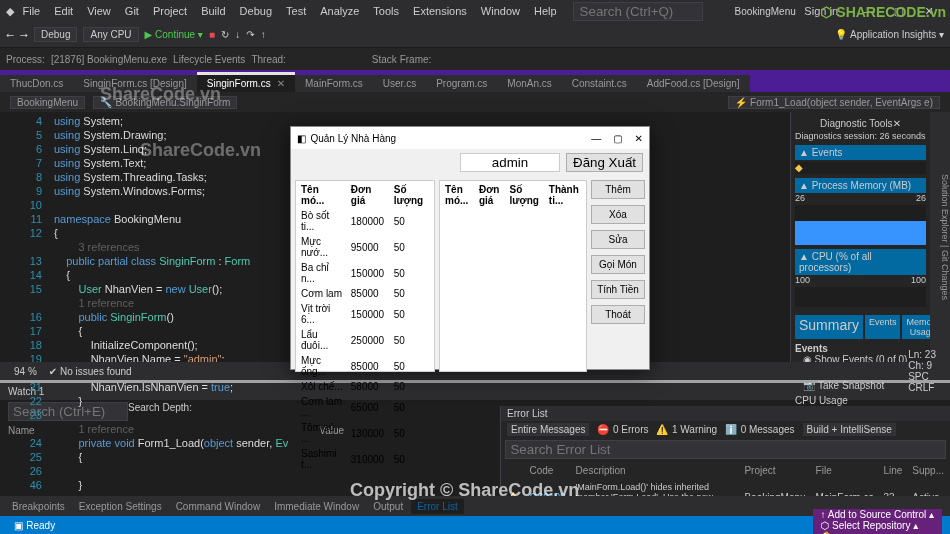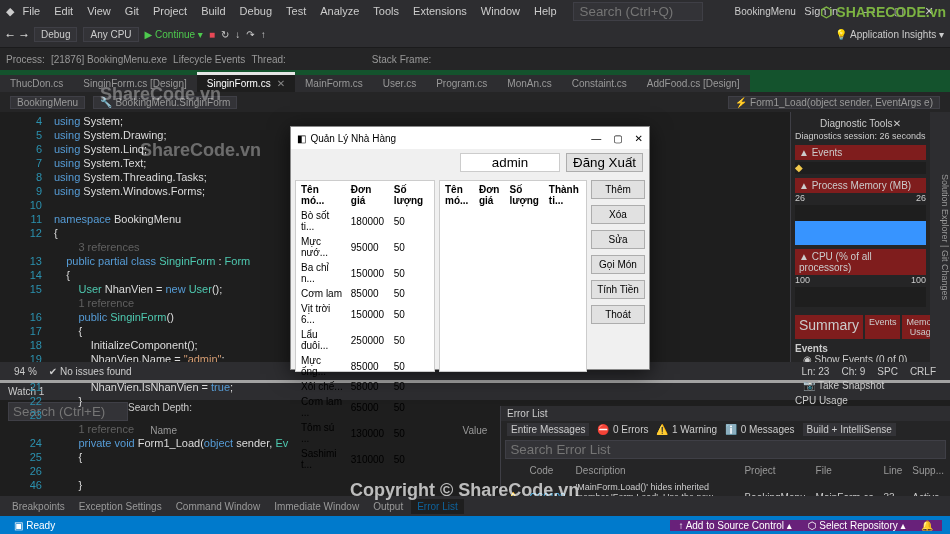--- a/index.html
+++ b/index.html
@@ -7,61 +7,61 @@
 .menubar { height: 22px; background: #2d2d30; display: flex; align-items: center; padding: 0 6px; gap: 2px; }
 .menubar .mi { padding: 2px 6px; color: #ccc; cursor: default; }
 .menubar .search { margin-left: 8px; background: #333337; border: 1px solid #3f3f46; padding: 1px 6px; color: #999; width: 130px; }
 .menubar .right { margin-left: auto; display: flex; align-items: flex-start; gap: 16px; }
 .winctl { display: flex; gap: 0; }
 .winctl div { width: 30px; text-align: center; }
 .toolbar { height: 26px; background: #2d2d30; border-bottom: 1px solid #1b1b1c; display: flex; align-items: center; padding: 0 6px; gap: 6px; font-size: 10px; }
 .toolbar .sel { background: #333337; border: 1px solid #3f3f46; padding: 1px 6px; color: #ccc; }
 .toolbar .play { color: #4ec94e; }
 .procbar { height: 22px; background: #252526; display: flex; align-items: center; padding: 0 6px; gap: 6px; font-size: 10px; color: #999; }
-.tabs { height: 22px; background: #14532d; display: flex; align-items: flex-end; }
+.tabs { height: 22px; background: #4c1d95; display: flex; align-items: flex-end; }
 .tabs .tab { padding: 3px 10px; background: #2d2d30; color: #999; font-size: 10px; border: none; }
 .tabs .tab.active { background: #1e1e1e; color: #fff; border-top: 3px solid #e5e5e5; }
 .tabs .tab .x { margin-left: 6px; color: #888; }
 .crumb { height: 20px; background: #252526; display: flex; align-items: center; padding: 0 10px; gap: 8px; font-size: 10px; color: #999; }
 .crumb .sel2 { background: #333337; border: 1px solid #3f3f46; padding: 0 6px; }
 .main { display: flex; height: 250px; }
 .editor { flex: 1; background: #1e1e1e; display: flex; font-family: Consolas, monospace; font-size: 11px; position: relative; }
 .gutter { width: 50px; background: #1e1e1e; color: #2b91af; text-align: right; padding: 2px 8px 0 0; line-height: 14px; }
 .gutter .ln { height: 14px; }
 .code { flex: 1; padding: 2px 0 0 4px; line-height: 14px; white-space: pre; color: #dcdcdc; position: relative; }
 .kw { color: #569cd6; }
 .cls { color: #4ec9b0; }
 .str { color: #d69d73; }
 .tf { color: #569cd6; }
 .right-panel { width: 140px; background: #252526; border-left: 1px solid #3f3f46; }
 .vstrip { width: 20px; background: #2d2d30; color: #999; font-size: 9px; writing-mode: vertical-rl; text-align: center; }
 .diag { font-size: 10px; padding: 4px; }
 .diag .hdr { display: flex; justify-content: center; padding: 2px 4px; }
-.diag .sec { background: #7f1d1d; padding: 2px 4px; margin-top: 4px; }
+.diag .sec { background: #0369a1; padding: 2px 4px; margin-top: 4px; }
 .diag .graph { height: 40px; background: #1e1e1e; margin: 2px 0; display: flex; align-items: flex-end; }
 .diag .bar { background: #3794ff; width: 100%; height: 60%; }
 .watch { height: 90px; border-top: 3px solid #a3a3a3; font-size: 10px; }
 .watch .hdrb { padding: 3px 8px; background: #2d2d30; }
 .watch .search2 { padding: 2px 8px; display: flex; }
 .watch input { background: #333337; border: 1px solid #3f3f46; padding: 1px 4px; color: #ccc; width: 120px; }
-.watch .cols { display: flex; padding: 2px 8px; color: #999; text-align: center; }
+.watch .cols { display: flex; padding: 2px 8px; color: #999; }
 .watch .cols div { flex: 1; }
 .errorlist { position: absolute; right: 0; bottom: 38px; width: 450px; height: 90px; background: #252526; border-left: 1px solid #3f3f46; font-size: 10px; }
 .errorlist .filter { padding: 2px 6px; display: flex; gap: 8px; align-items: center; }
 .errorlist .filter .chip { display: flex; align-items: center; gap: 3px; }
 .errorlist table { width: 100%; font-size: 10px; }
 .errorlist th { text-align: left; padding: 2px 4px; color: #999; font-weight: normal; }
 .errorlist td { padding: 2px 4px; }
 .tabstrip { height: 20px; display: flex; gap: 2px; padding: 0 6px; font-size: 10px; align-items: center; background: #2d2d30; }
 .tabstrip .t { padding: 2px 6px; color: #999; }
 .tabstrip .t.active { background: #1e1e1e; color: #0e639c; }
 .statusbar { position: absolute; bottom: 0; left: 0; right: 0; height: 18px; background: #007acc; color: #fff; display: flex; align-items: center; font-size: 10px; padding: 0 8px; }
 .statusbar.pre { bottom: 18px; background: #2d2d30; color: #ccc; height: 18px; }
 .statusbar .seg { padding: 0 6px; }
-.statusbar .right2 { margin-left: auto; display: flex; }
+.statusbar .right2 { margin-left: auto; display: flex; flex-direction: column; }
 .statusbar .purple { background: #68217a; padding: 0 8px; }
 .dialog { position: absolute; left: 290px; top: 126px; width: 360px; height: 244px; background: #f0f0f0; border: 1px solid #888; box-shadow: 0 4px 20px rgba(0,0,0,0.6); color: #000; font-size: 10px; }
 .dialog .titlebar { height: 22px; display: flex; align-items: center; padding: 0 6px; background: #fff; }
 .dialog .titlebar .wc { margin-left: auto; display: flex; gap: 12px; }
 .dialog .body { display: flex; height: 200px; padding: 4px; gap: 4px; }
 .dialog .col1 { width: 140px; border: 1px solid #ccc; background: #fff; }
 .dialog .col1 table { width: 100%; font-size: 10px; }
 .dialog .col1 th, .dialog .col1 td { text-align: left; padding: 1px 3px; }
 .dialog .col2 { width: 148px; border: 1px solid #ccc; background: #fff; }
 .dialog .col2 table { width: 100%; font-size: 10px; }

